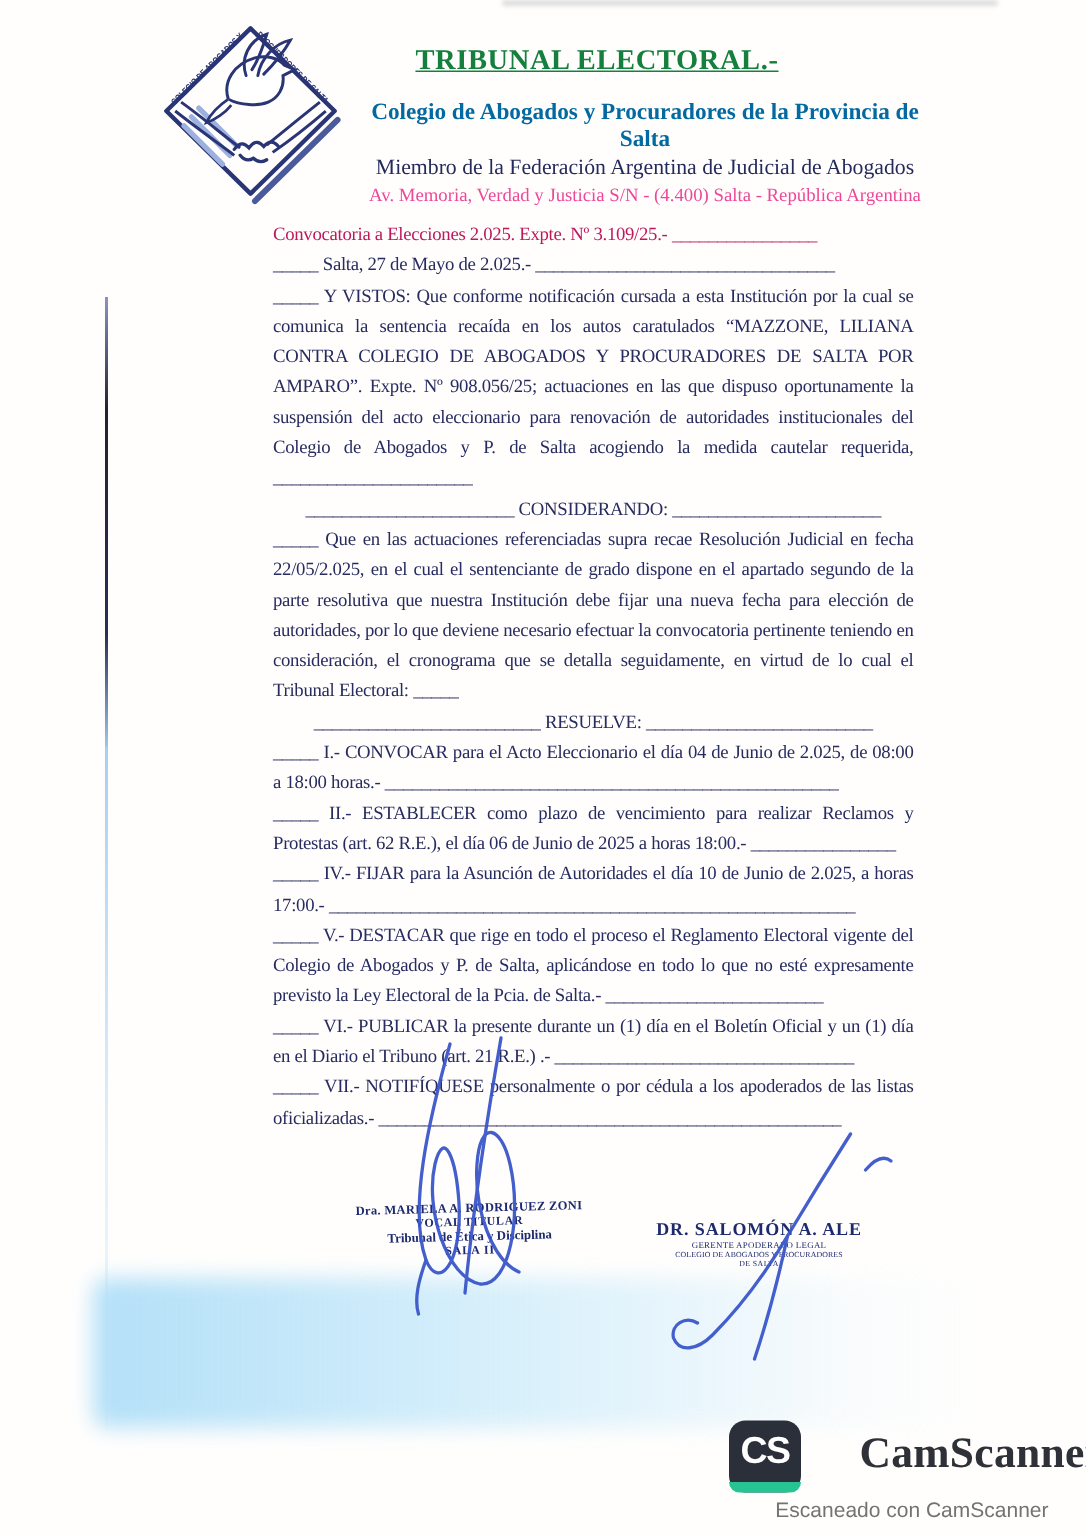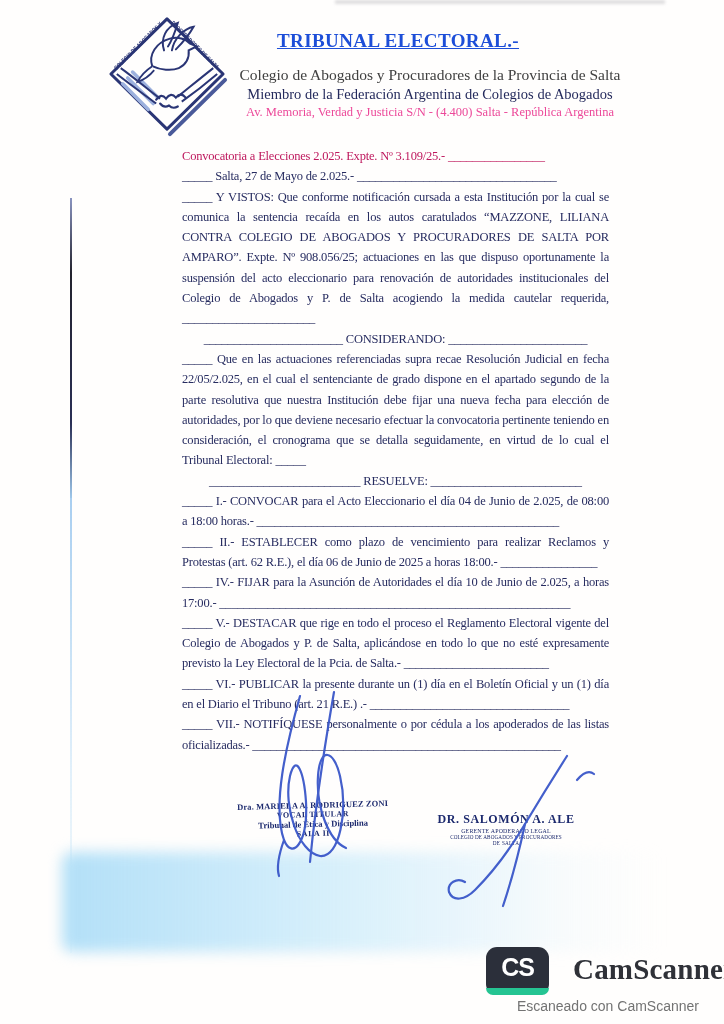--- a/index.html
+++ b/index.html
@@ -17,22 +17,22 @@
   .fold-line-faint { position:absolute; left:70px; top:498px; width:2px; height:455px;
     background:linear-gradient(rgba(140,190,235,.75), rgba(170,215,245,.35) 60%, rgba(190,225,248,.15));
     filter:blur(.5px); }
   .blue-wash { position:absolute; left:62px; top:852px; width:600px; height:100px;
     background:linear-gradient(to right, rgba(175,222,247,.95), rgba(195,232,250,.6) 50%, rgba(225,243,252,.2) 85%, rgba(240,248,252,0));
     border-radius:10px; filter:blur(7px); }
   
   .logo { position:absolute; left:103px; top:13px; width:128px; height:124px; }
   .hdr { position:absolute; left:238px; top:30px; width:384px; text-align:center; }
   .hdr-title { font-size:19px; font-weight:bold; letter-spacing:.4px;
-    text-decoration:underline; color:#1d4ed8; transform:translateX(-32px); margin-bottom:14px; }
-  .hdr-org { font-size:15.5px; font-weight:normal; color:#404040; margin-bottom:2px; }
+    text-decoration:underline; color:#15803d; transform:translateX(-32px); margin-bottom:14px; }
+  .hdr-org { font-size:15.5px; font-weight:bold; color:#0369a1; margin-bottom:2px; }
   .hdr-member { font-size:14.5px; margin-bottom:2px; color:#242a5c; }
   .hdr-addr { font-size:12.5px; color:#ec4899; }
   
   .doc-body { position:absolute; left:182px; top:146px; width:427px;
     font-size:12.5px; line-height:20.3px; letter-spacing:-0.2px; color:#272c60; }
   .p { text-align:justify; }
   .p.bold { font-weight:normal; color:#be185d; }
   .p.center { text-align:center; }
   
   .stamp { position:absolute; text-align:center; color:#1d2a6e; z-index:3; }
@@ -41,21 +41,21 @@
   .stamp-left .s2 { font-size:8px;  font-weight:bold; letter-spacing:.4px; }
   .stamp-left .s3 { font-size:8.6px; font-weight:bold; }
   .stamp-left .s4 { font-size:8px;  font-weight:bold; letter-spacing:.6px; }
   .stamp-right { left:426px; top:812px; width:160px; }
   .stamp-right .s1 { font-size:12px; font-weight:bold; letter-spacing:.6px;font-family:Liberation Serif, serif; }
   .stamp-right .s2 { font-size:5.9px; letter-spacing:.2px; margin-top:1px; }
   .stamp-right .s3 { font-size:5.2px; letter-spacing:.1px; }
   .stamp-right .s4 { font-size:5.2px; letter-spacing:.3px; }
   .sig-svg { position:absolute; z-index:4; pointer-events:none; }
   
-  .cs-logo { position:absolute; left:486px; top:947px; width:63px; height:48px;
+  .cs-logo { position:absolute; left:486px; top:947px; width:48px; height:48px;
     background:#2b2f3a; border-radius:11px; display:flex; align-items:center; justify-content:center;
     padding-bottom:7px; z-index:5; }
   .cs-logo span { color:#ffffff; font-family:"Liberation Sans", sans-serif;
     font-weight:bold; font-size:25px; letter-spacing:-1px; }
   .cs-green { position:absolute; left:0; bottom:0; width:100%; height:7px;
     background:#25c492; border-radius:0 0 11px 11px; }
   .cs-brand { position:absolute; left:545px; top:953px; z-index:5;
     font-family:Liberation Serif, serif; font-size:29px; font-weight:600;
     color:#2f3138; letter-spacing:.2px;margin-left:28px; }
   .cs-caption { position:absolute; right:25px; top:998px; z-index:5;
@@ -89,21 +89,21 @@
       <textPath href="#arcL" startOffset="1" textLength="66" lengthAdjust="spacingAndGlyphs">COLEGIO DE ABOGADOS Y</textPath>
     </text>
     <text font-size="6.1" font-weight="bold" fill="#2a3575" font-family="Liberation Sans, sans-serif">
       <textPath href="#arcR" startOffset="1" textLength="66" lengthAdjust="spacingAndGlyphs">PROCURADORES DE SALTA</textPath>
     </text>
   </svg>
 
   <div class="hdr">
     <div class="hdr-title">TRIBUNAL ELECTORAL.-</div>
     <div class="hdr-org">Colegio de Abogados y Procuradores de la Provincia de Salta</div>
-    <div class="hdr-member">Miembro de la Federación Argentina de Colegios de Abogados</div>
+    <div class="hdr-member">Miembro de la Federación Argentina de Judicial de Abogados</div>
     <div class="hdr-addr">Av. Memoria, Verdad y Justicia S/N - (4.400) Salta - República Argentina</div>
   </div>
 
   <div class="doc-body">
     <p class="p bold">Convocatoria a Elecciones 2.025. Expte. Nº 3.109/25.- ________________</p>
     <p class="p">_____ Salta, 27 de Mayo de 2.025.- _________________________________</p>
     <p class="p">_____ Y VISTOS: Que conforme notificación cursada a esta Institución por la cual se comunica la sentencia recaída en los autos caratulados “MAZZONE, LILIANA CONTRA COLEGIO DE ABOGADOS Y PROCURADORES DE SALTA POR AMPARO”. Expte. Nº 908.056/25; actuaciones en las que dispuso oportunamente la suspensión del acto eleccionario para renovación de autoridades institucionales del Colegio de Abogados y P. de Salta acogiendo la medida cautelar requerida, ______________________</p>
     <p class="p center">_______________________ CONSIDERANDO: _______________________</p>
     <p class="p">_____ Que en las actuaciones referenciadas supra recae Resolución Judicial en fecha 22/05/2.025, en el cual el sentenciante de grado dispone en el apartado segundo de la parte resolutiva que nuestra Institución debe fijar una nueva fecha para elección de autoridades, por lo que deviene necesario efectuar la convocatoria pertinente teniendo en consideración, el cronograma que se detalla seguidamente, en virtud de lo cual el Tribunal Electoral: _____</p>
     <p class="p center">_________________________ RESUELVE: _________________________</p>

